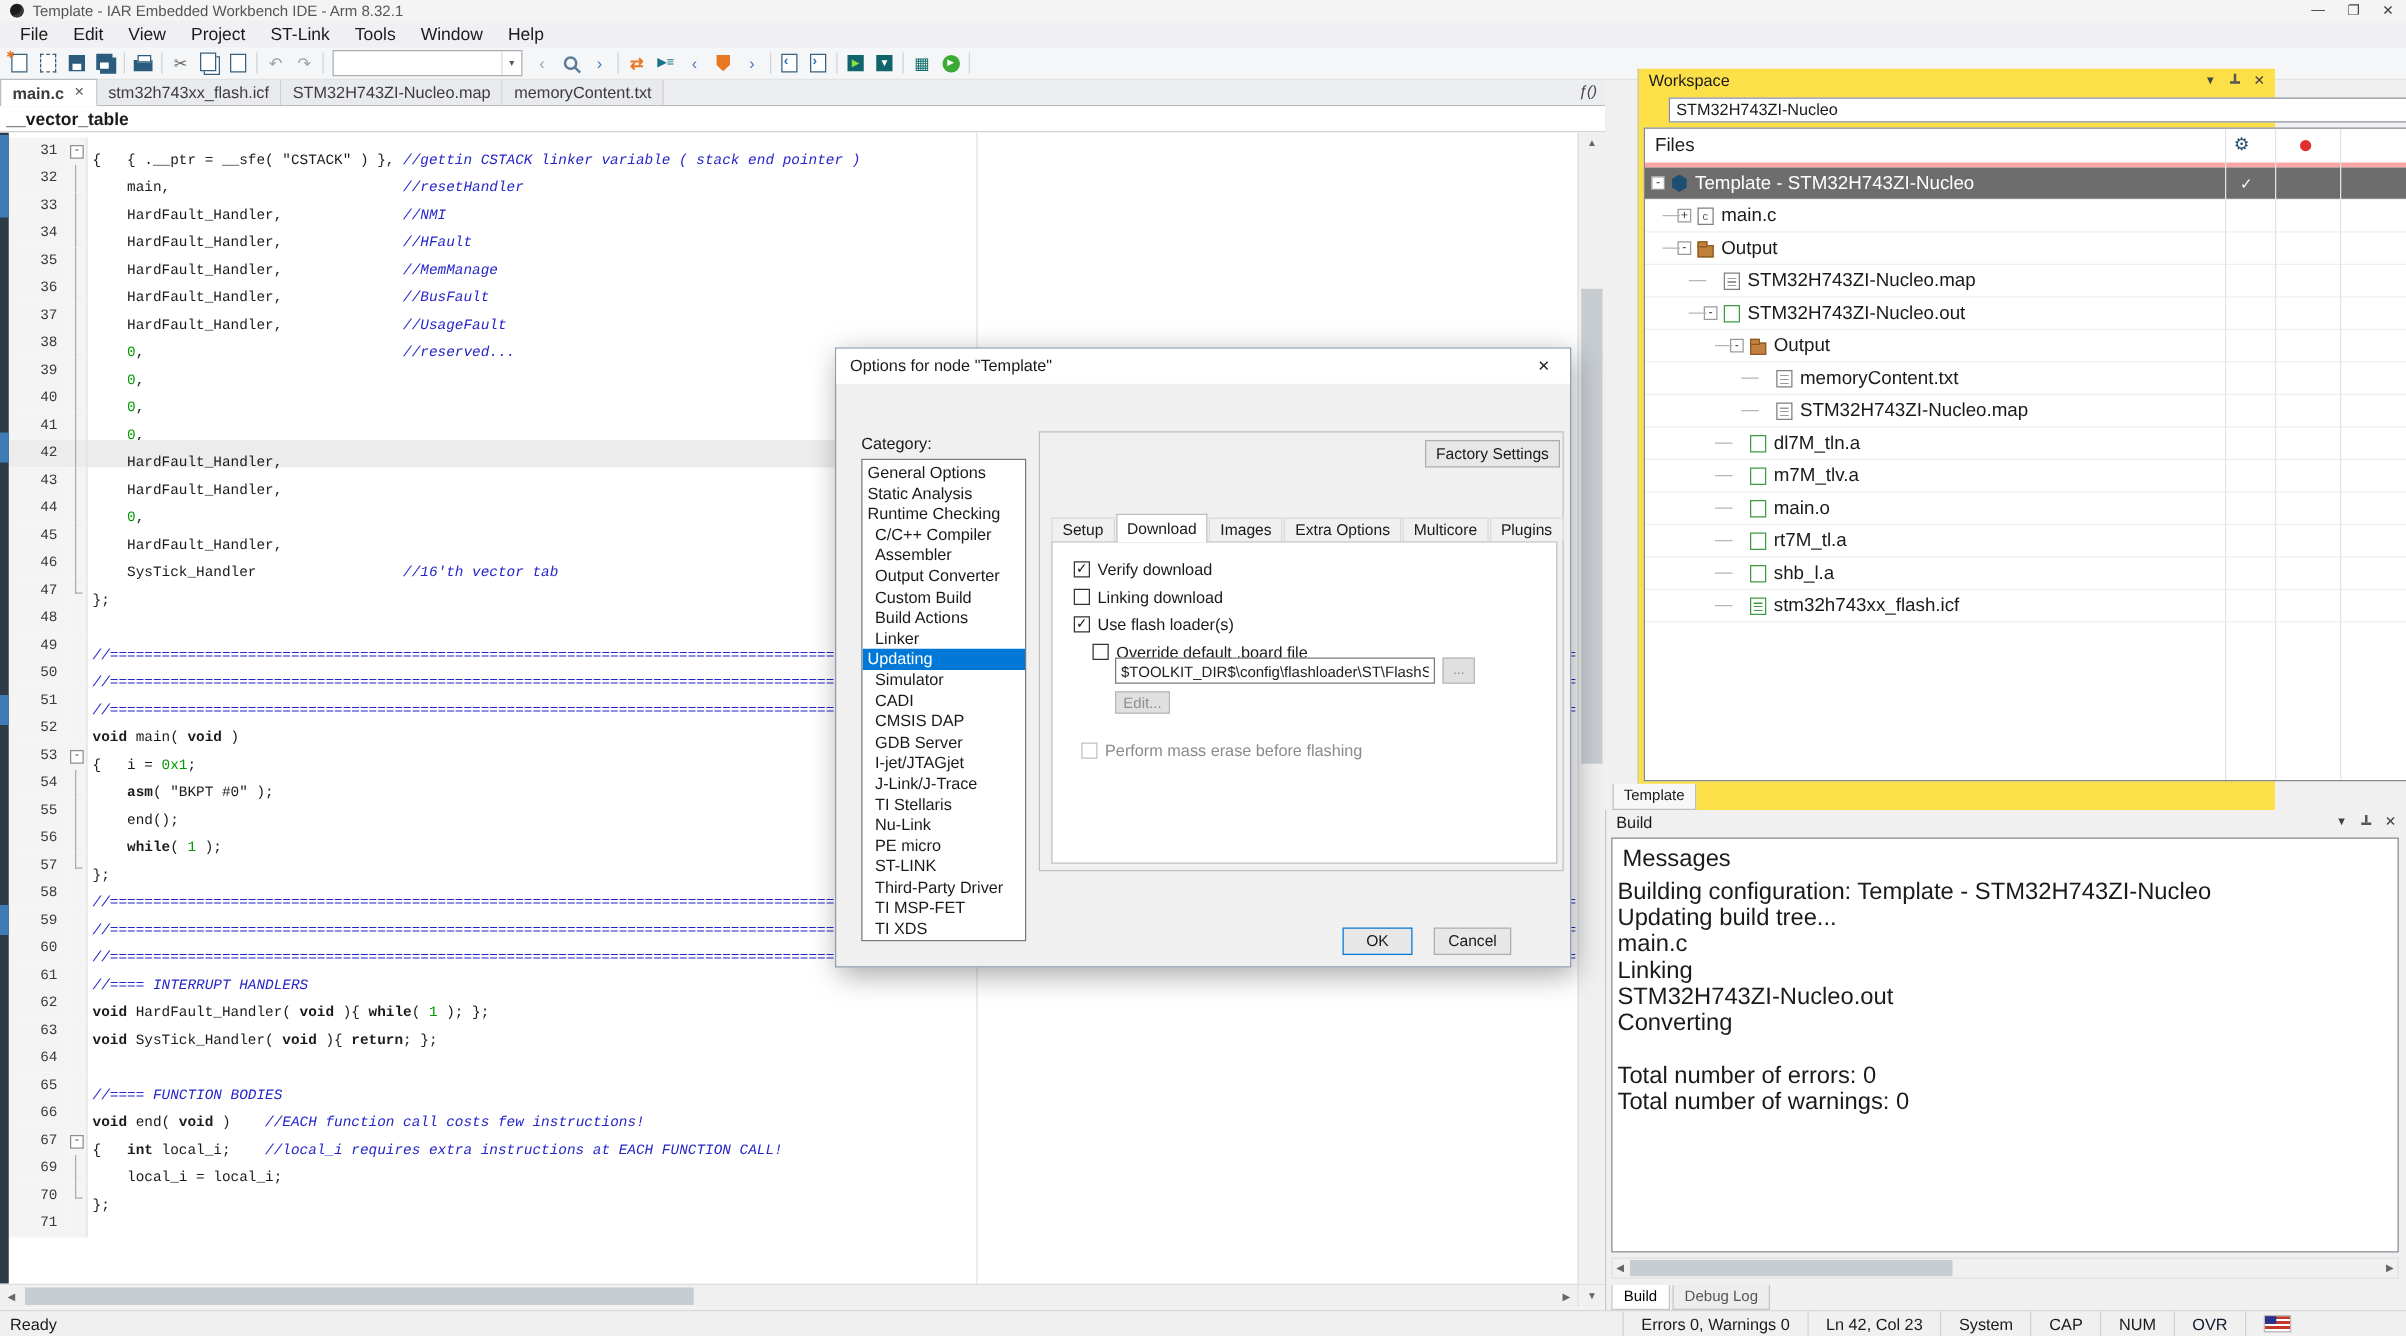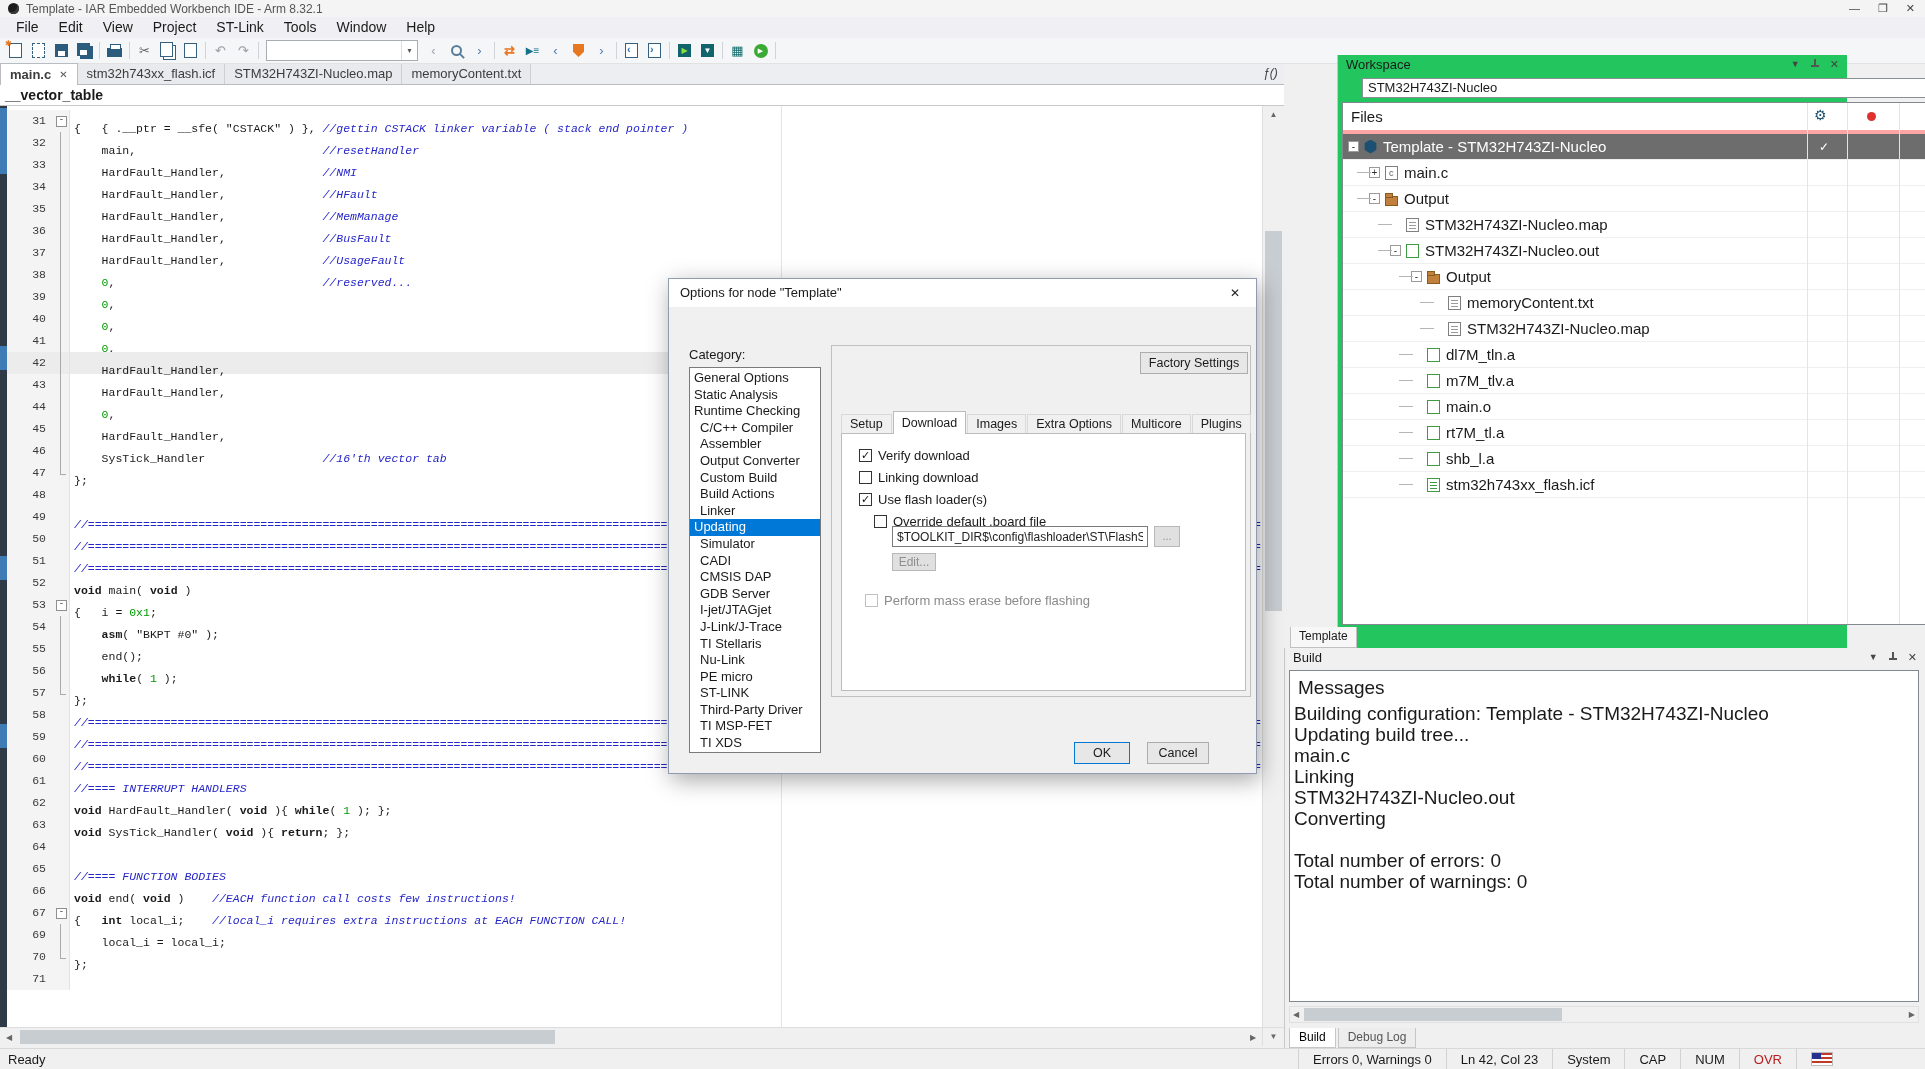--- a/index.html
+++ b/index.html
@@ -71,21 +71,21 @@
   .nb{color:#009a00;}
 
   .vscroll{position:absolute;left:1262px;top:0;width:22px;height:921px;background:#f0f0f0;border-left:1px solid #dedede;box-sizing:border-box;}
   .vthumb{position:absolute;left:2px;top:125px;width:17px;height:380px;background:#c8cdd2;}
   .sarrow{position:absolute;font-size:8px;color:#666;width:100%;text-align:center;}
   .hscroll{position:absolute;left:0;top:921px;width:1262px;height:19px;background:#f0f0f0;border-top:1px solid #dedede;box-sizing:border-box;}
   .hthumb{position:absolute;left:20px;top:2px;width:535px;height:14px;background:#c8cdd2;}
   .corner{position:absolute;left:1262px;top:921px;width:22px;height:19px;background:#f0f0f0;border-top:1px solid #dedede;border-left:1px solid #dedede;box-sizing:border-box;text-align:center;font-size:8px;color:#666;line-height:17px;}
 
   
-  .workspace{position:absolute;left:1337px;top:55px;width:510px;height:593px;background:#22c55e;border-left:1px solid #c8c8c8;box-sizing:border-box;}
+  .workspace{position:absolute;left:1310px;top:55px;width:510px;height:593px;background:#fde047;border-left:1px solid #c8c8c8;box-sizing:border-box;}
   .panelhdr{height:18px;display:flex;align-items:center;font-size:13px;padding-left:8px;}
   .panelhdr .hicons{margin-left:auto;display:flex;align-items:center;gap:10px;margin-right:8px;color:#444;}
   .chev{font-size:9px;}
   .pin-icon{position:relative;width:10px;height:10px;display:inline-block;}
   .pin-icon::before{content:"";position:absolute;left:4px;top:0;width:2px;height:6px;background:#555;}
   .pin-icon::after{content:"";position:absolute;left:1px;top:6px;width:8px;height:2px;background:#555;}
   .xicon{font-size:11px;}
   .wcombo{position:absolute;left:4px;top:23px;width:630px;height:20px;background:#fff;border:1px solid #8a8f94;box-sizing:border-box;font-size:13px;line-height:18px;padding-left:5px;display:flex;margin-left:20px;}
   .wcombo .cv{position:absolute;right:6px;top:5px;width:7px;height:7px;border-right:1px solid #555;border-bottom:1px solid #555;transform:rotate(45deg) scale(1,.8);}
   .filesbox{position:absolute;left:4px;top:47px;width:630px;height:523px;background:#fff;border:1px solid #828790;box-sizing:border-box;overflow:hidden;}
@@ -118,21 +118,21 @@
   .bsa{position:absolute;top:1px;font-size:8px;color:#666;line-height:13px;}
   .btabs{position:absolute;left:4px;top:380px;display:flex;align-items:flex-start;height:20px;}
   .btab{height:19px;line-height:18px;padding:0 9px;font-size:12px;color:#555;background:#ededed;border:1px solid #c6c6c6;border-top:none;margin-right:2px;}
   .btab.active{background:#fff;color:#000;}
 
   
   .statusbar{position:absolute;left:0;top:1048px;width:1925px;height:21px;background:#f0f0f0;border-top:1px solid #d8d8d8;display:flex;align-items:center;font-size:13px;box-sizing:border-box;}
   .stready{margin-left:8px;}
   .stspace{flex:1;}
   .stcell{border-left:1px solid #d2d2d2;height:100%;display:flex;align-items:center;padding:0 14px;}
-  .stcell.dim{color:#b91c1c;}
+  .stcell.dim{color:#0f172a;}
   .flag{width:20px;height:12px;background:repeating-linear-gradient(180deg,#c0392b 0,#c0392b 2px,#fff 2px,#fff 4px);position:relative;border:1px solid #bbb;}
   .flag::after{content:"";position:absolute;left:0;top:0;width:9px;height:6px;background:#26318f;}
   .strail{width:78px;}
 
   
   .dialog{position:absolute;left:668px;top:278px;width:589px;height:496px;background:#f0f0f0;border:1px solid #8f9bae;box-shadow:3px 6px 22px rgba(0,0,0,.35);box-sizing:border-box;z-index:50;}
   .dtitle{height:28px;background:#fff;font-size:13px;line-height:28px;padding-left:11px;position:relative;}
   .dclose{position:absolute;right:0;top:0;width:42px;height:28px;text-align:center;line-height:28px;font-size:12px;color:#222;}
   .dcat{position:absolute;left:20px;top:68px;font-size:13px;}
   .dlist{position:absolute;left:20px;top:88px;width:132px;height:386px;background:#fff;border:1px solid #7a7a7a;box-sizing:border-box;font-size:13px;overflow:hidden;padding-top:2px;}

